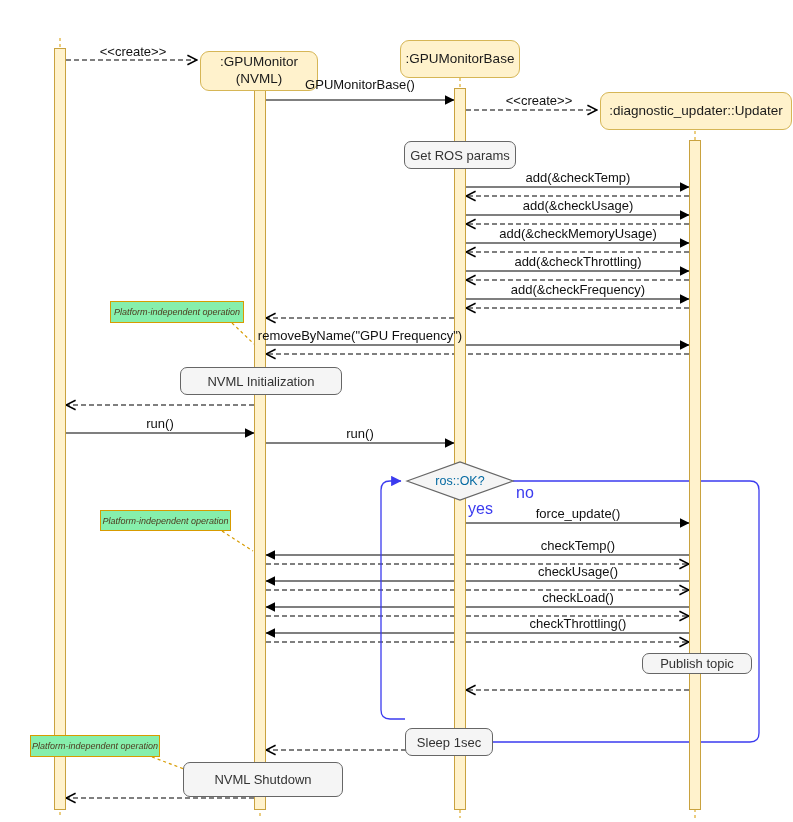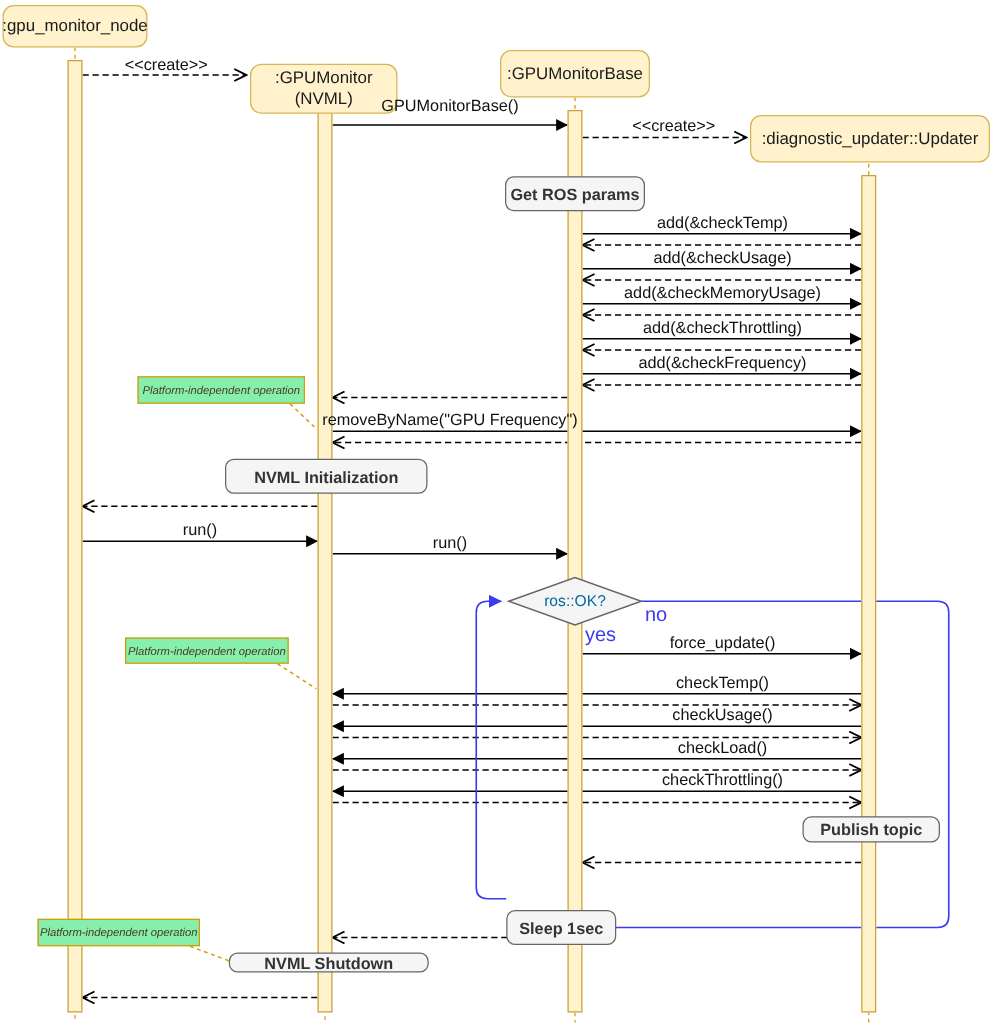--- a/index.html
+++ b/index.html
@@ -14,21 +14,21 @@
     font-size:13.5px;color:#1a1a1a;white-space:pre-line;line-height:1.25;z-index:2;
     box-sizing:border-box;
   }
   .bar{
     position:absolute;width:12px;background:#FFF2CC;border:1px solid #C9A23F;
     box-sizing:border-box;z-index:1;
   }
   .action{
     position:absolute;background:#F5F5F5;border:1px solid #666666;border-radius:7px;
     display:flex;align-items:center;justify-content:center;font-size:13px;color:#333333;
-    z-index:2;box-sizing:border-box;white-space:nowrap;font-weight:bold;
+    z-index:2;box-sizing:border-box;white-space:nowrap;
   }
   .note{
     position:absolute;background:#86efac;border:1px solid #D79B00;
     display:flex;align-items:center;justify-content:center;
     font-size:9px;font-style:italic;color:#4d3a1e;z-index:2;box-sizing:border-box;
     white-space:nowrap;
   }
   .msg{
     position:absolute;transform:translateX(-50%);font-size:13px;color:#111111;
     white-space:nowrap;z-index:2;
@@ -111,31 +111,30 @@
       <line x1="222" y1="531" x2="253" y2="551"></line>
       <line x1="152" y1="757" x2="184" y2="769"></line>
     </g>
   </svg>
 
   <div class="bar" style="left:54px;top:48px;height:762px"></div>
   <div class="bar" style="left:254px;top:88px;height:722px"></div>
   <div class="bar" style="left:454px;top:88px;height:722px"></div>
   <div class="bar" style="left:689px;top:140px;height:670px"></div>
 
-  <div class="actor" style="left:2px;top:4px;width:116px;height:34px">:gpu_monitor_node</div>
   <div class="actor" style="left:200px;top:51px;width:118px;height:40px">:GPUMonitor
 (NVML)</div>
   <div class="actor" style="left:600px;top:92px;width:192px;height:38px">:diagnostic_updater::Updater</div>
   <div class="actor" style="left:400px;top:40px;width:120px;height:38px">:GPUMonitorBase</div>
 
   <div class="action" style="left:404px;top:141px;width:112px;height:28px">Get ROS params</div>
   <div class="action" style="left:180px;top:367px;width:162px;height:28px">NVML Initialization</div>
   <div class="action" style="left:642px;top:653px;width:110px;height:21px">Publish topic</div>
   <div class="action" style="left:405px;top:728px;width:88px;height:28px">Sleep 1sec</div>
-  <div class="action" style="left:183px;top:762px;width:160px;height:16px">NVML Shutdown</div>
+  <div class="action" style="left:183px;top:762px;width:160px;height:35px">NVML Shutdown</div>
 
   <div class="note" style="left:110px;top:301px;width:134px;height:22px">Platform-independent operation</div>
   <div class="note" style="left:100px;top:510px;width:131px;height:21px">Platform-independent operation</div>
   <div class="note" style="left:30px;top:735px;width:130px;height:22px">Platform-independent operation</div>
 
   <div class="msg" style="left:133px;top:44px">&lt;&lt;create&gt;&gt;</div>
   <div class="msg" style="left:360px;top:77px">GPUMonitorBase()</div>
   <div class="msg" style="left:539px;top:93px">&lt;&lt;create&gt;&gt;</div>
   <div class="msg" style="left:578px;top:170px">add(&amp;checkTemp)</div>
   <div class="msg" style="left:578px;top:198px">add(&amp;checkUsage)</div>

